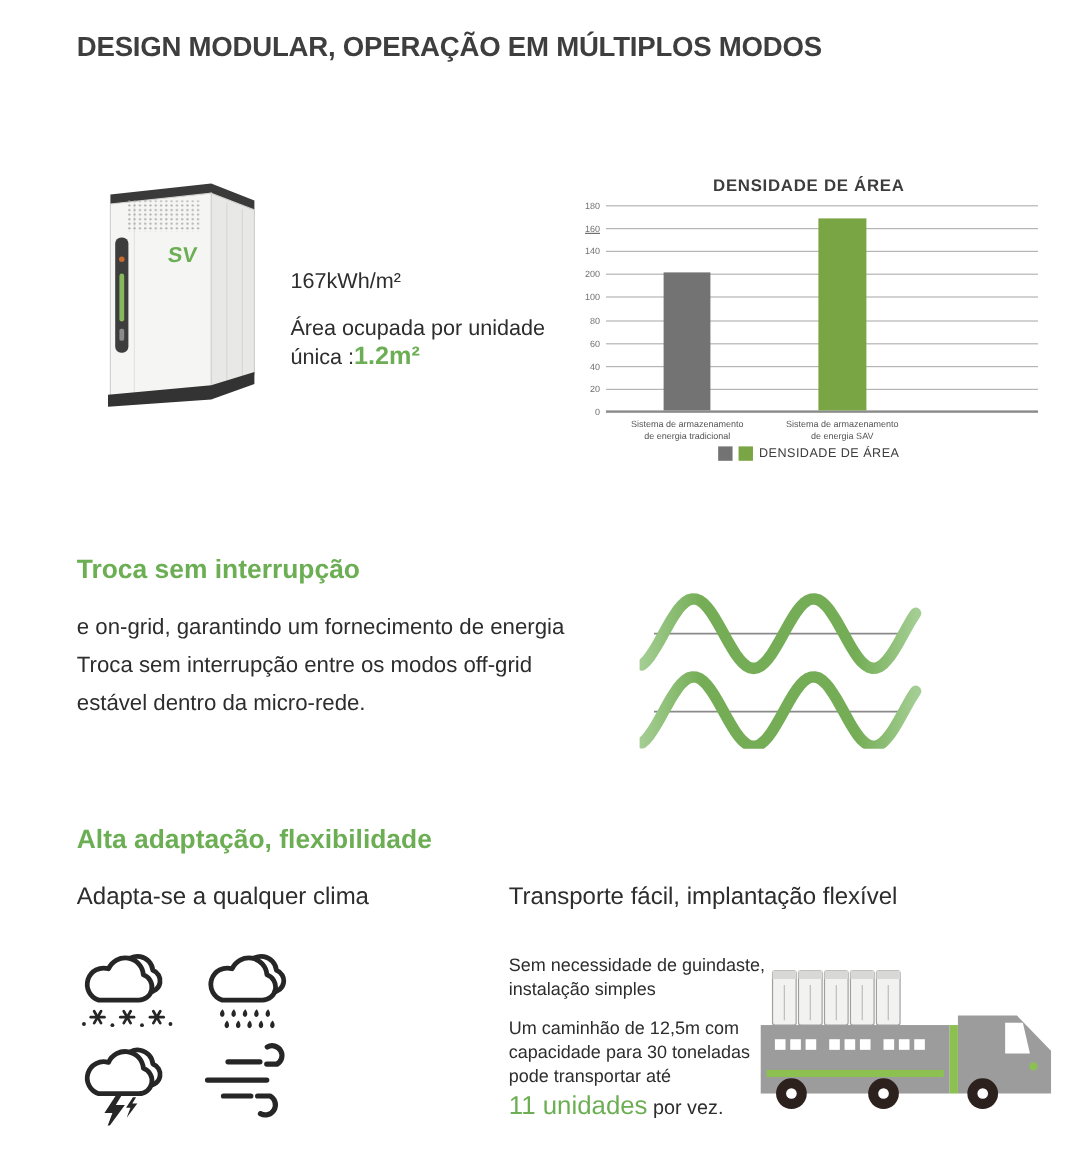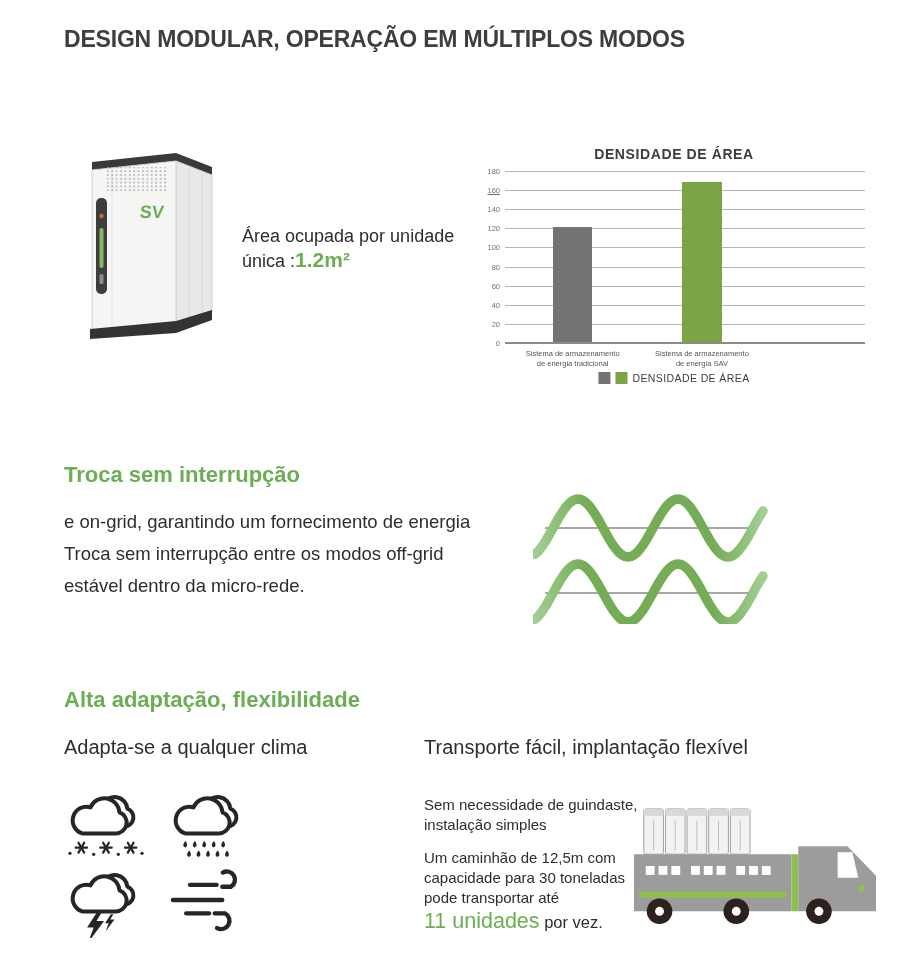--- a/index.html
+++ b/index.html
@@ -87,20 +87,21 @@
       <rect x="23.5" y="92" width="4" height="40" rx="2" fill="#86b95c"></rect>
       <rect x="23.5" y="138" width="4" height="10" rx="1.5" fill="#8b8b8b"></rect>
 
       <text x="72" y="82" font-size="18" font-weight="bold" fill="#6cae54" transform="skewX(-6)" font-family="Liberation Sans, sans-serif">SV</text>
 
       <polygon points="14,193 100,185 136,174 136,184 100,197 14,203" fill="#333333"></polygon>
     </svg>
   </div>
 
   <div class="stats">
+    <div class="stat1">167kWh/m²</div>
     <div class="stat2">
       <span>Área ocupada por unidade</span><br>
       <span>única :</span><span class="value">1.2m²</span>
     </div>
   </div>
 
   <div class="chart">
     <div class="chart-title">DENSIDADE DE ÁREA</div>
     <div class="plot" id="plot">
         <div class="grid-line zero" style="bottom: 0%;"></div>
@@ -109,21 +110,21 @@
         <span class="tick" style="bottom: calc(11.1111% - 4px);">20</span>
         <div class="grid-line" style="bottom: 22.2222%;"></div>
         <span class="tick" style="bottom: calc(22.2222% - 4px);">40</span>
         <div class="grid-line" style="bottom: 33.3333%;"></div>
         <span class="tick" style="bottom: calc(33.3333% - 4px);">60</span>
         <div class="grid-line" style="bottom: 44.4444%;"></div>
         <span class="tick" style="bottom: calc(44.4444% - 4px);">80</span>
         <div class="grid-line" style="bottom: 55.5556%;"></div>
         <span class="tick" style="bottom: calc(55.5556% - 4px);">100</span>
         <div class="grid-line" style="bottom: 66.6667%;"></div>
-        <span class="tick" style="bottom: calc(66.6667% - 4px);">120</span>
+        <span class="tick" style="bottom: calc(66.6667% - 4px);">200</span>
         <div class="grid-line" style="bottom: 77.7778%;"></div>
         <span class="tick" style="bottom: calc(77.7778% - 4px);">140</span>
         <div class="grid-line" style="bottom: 88.8889%;"></div>
         <span class="tick" style="bottom: calc(88.8889% - 4px); text-decoration: underline;">160</span>
         <div class="grid-line" style="bottom: 100%;"></div>
         <span class="tick" style="bottom: calc(100% - 4px);">180</span>
         <div class="bar" style="left: 13.3%; height: 66.6667%; background: rgb(115, 115, 115);"></div>
         <div class="cat" style="left: 18.8%;">
           <div>Sistema de armazenamento</div>
           <div>de energia tradicional</div>

